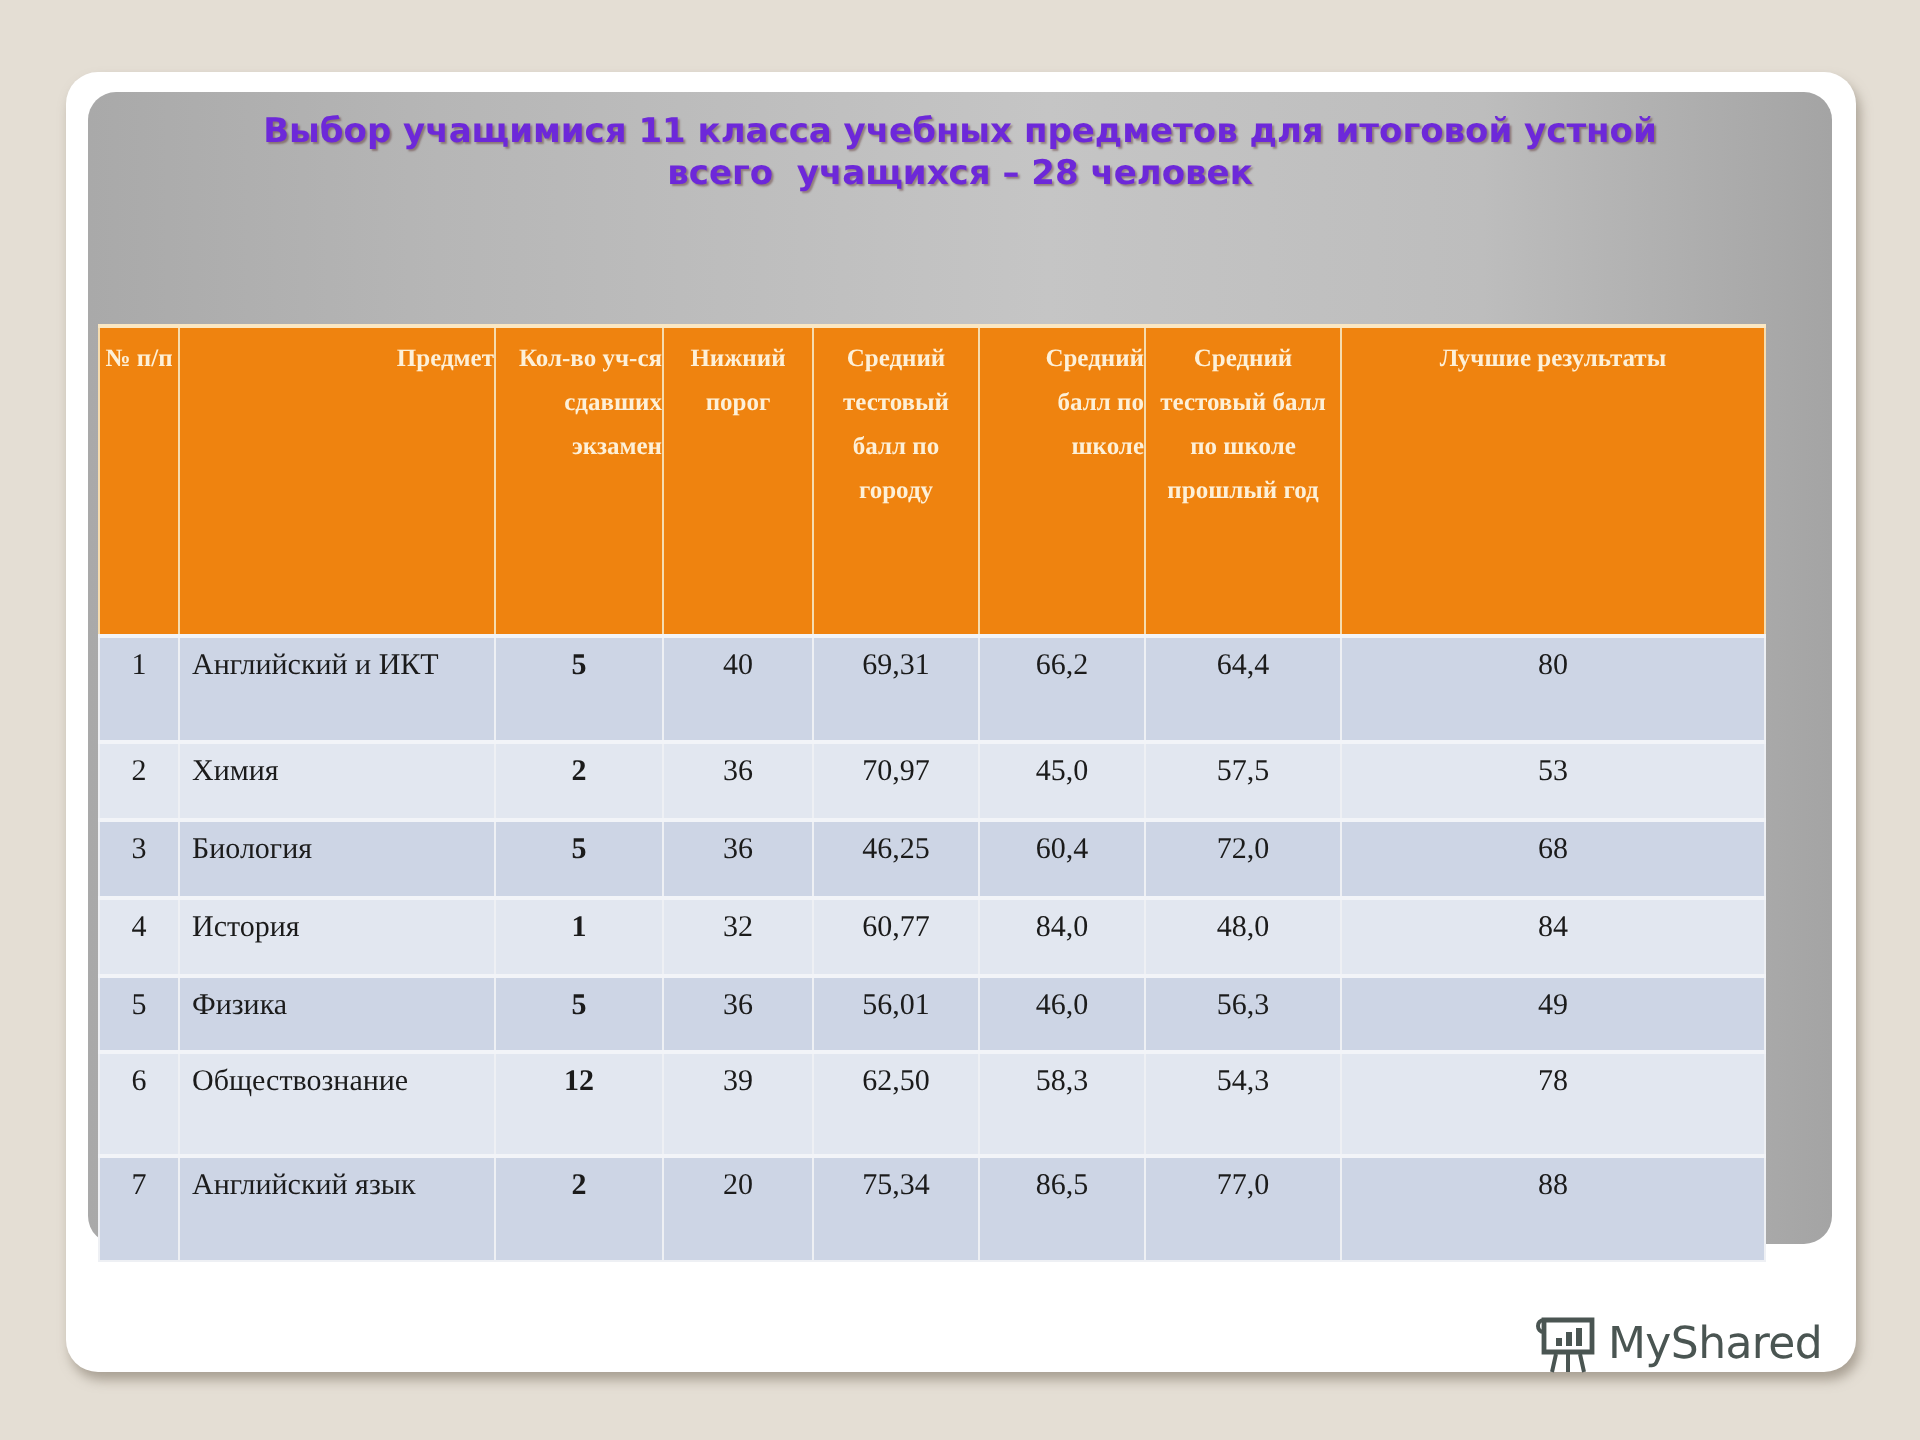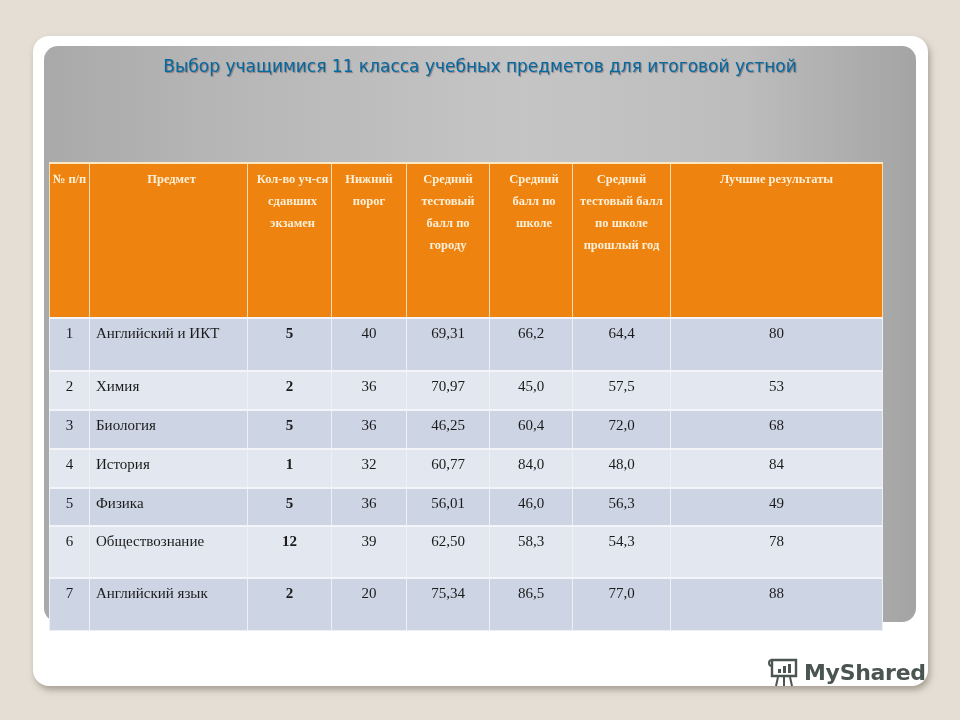--- a/index.html
+++ b/index.html
@@ -1,46 +1,47 @@
 <!DOCTYPE html>
 <html><head>
 <meta charset="utf-8">
 <style>
   html,body{margin:0;padding:0;}
   body{width:960px;height:720px;background:#e4ded4;position:relative;overflow:hidden;font-family:"Liberation Serif",serif;}
   .frame{position:absolute;left:33px;top:36px;width:895px;height:650px;background:#fff;border-radius:16px;box-shadow:2px 4px 6px rgba(120,110,95,.55);}
   .panel{position:absolute;left:44px;top:46px;width:872px;height:576px;border-radius:14px;
     background:linear-gradient(90deg,#a9a9a9 0%,#b6b6b6 20%,#c5c5c5 55%,#bdbdbd 80%,#a4a4a4 100%);}
-  .title{position:absolute;left:60px;top:56px;width:840px;text-align:center;color:#0369a1;
-    font-family:"DejaVu Sans",sans-serif;font-weight:normal;font-size:17px;line-height:21px;
+  .title{position:absolute;left:60px;top:56px;width:840px;text-align:center;color:#6d28d9;
+    font-family:"DejaVu Sans",sans-serif;font-weight:bold;font-size:17px;line-height:21px;
     text-shadow:1px 1px 1px rgba(60,0,0,.35);}
   table{position:absolute;left:49px;top:162px;width:833px;border-collapse:collapse;table-layout:fixed;}
   th,td{border:1.5px solid #eef0f4;padding:0;vertical-align:top;}
   th{background:#ef830f;color:#fdf0d8;font-weight:bold;font-size:12.5px;line-height:22px;padding-top:4px;height:149px;text-align:center;}
-  th.left{text-align:center;padding-left:6px;}
+  th.left{text-align:right;padding-left:6px;}
   thead tr{border-top:2px solid #fbe7c2;border-radius:31px;}
   thead th{border-color:#f6dcae;}
   tbody tr{border-top:2px solid #f2f4f8;}
   td{color:#1b1b1b;font-size:15px;line-height:25px;text-align:center;padding-top:2px;}
   td.left{text-align:left;padding-left:6px;}
   td.bold{font-weight:bold;}
   tr.odd td{background:#cdd5e5;}
   tr.even td{background:#e2e7f0;}
   .logo{position:absolute;left:766px;top:656px;display:flex;align-items:center;color:#4a5552;
-    font-family:"DejaVu Sans",sans-serif;font-size:22px;letter-spacing:-.3px;font-weight:bold;}
+    font-family:"DejaVu Sans",sans-serif;font-size:22px;letter-spacing:-.3px;}
   .logo svg{margin-right:4px;}
 </style>
 </head>
 <body>
 
 <div class="frame"></div>
 <div class="panel"></div>
 
 <div class="title">
   <div>Выбор учащимися 11 класса учебных предметов для итоговой устной</div>
+  <div style="white-space:pre;">всего  учащихся – 28 человек</div>
 </div>
 
 <table>
   <colgroup>
     <col style="width:40px">
       <col style="width:158px">
       <col style="width:84px">
       <col style="width:75px">
     <col style="width:83px">
       <col style="width:83px">

